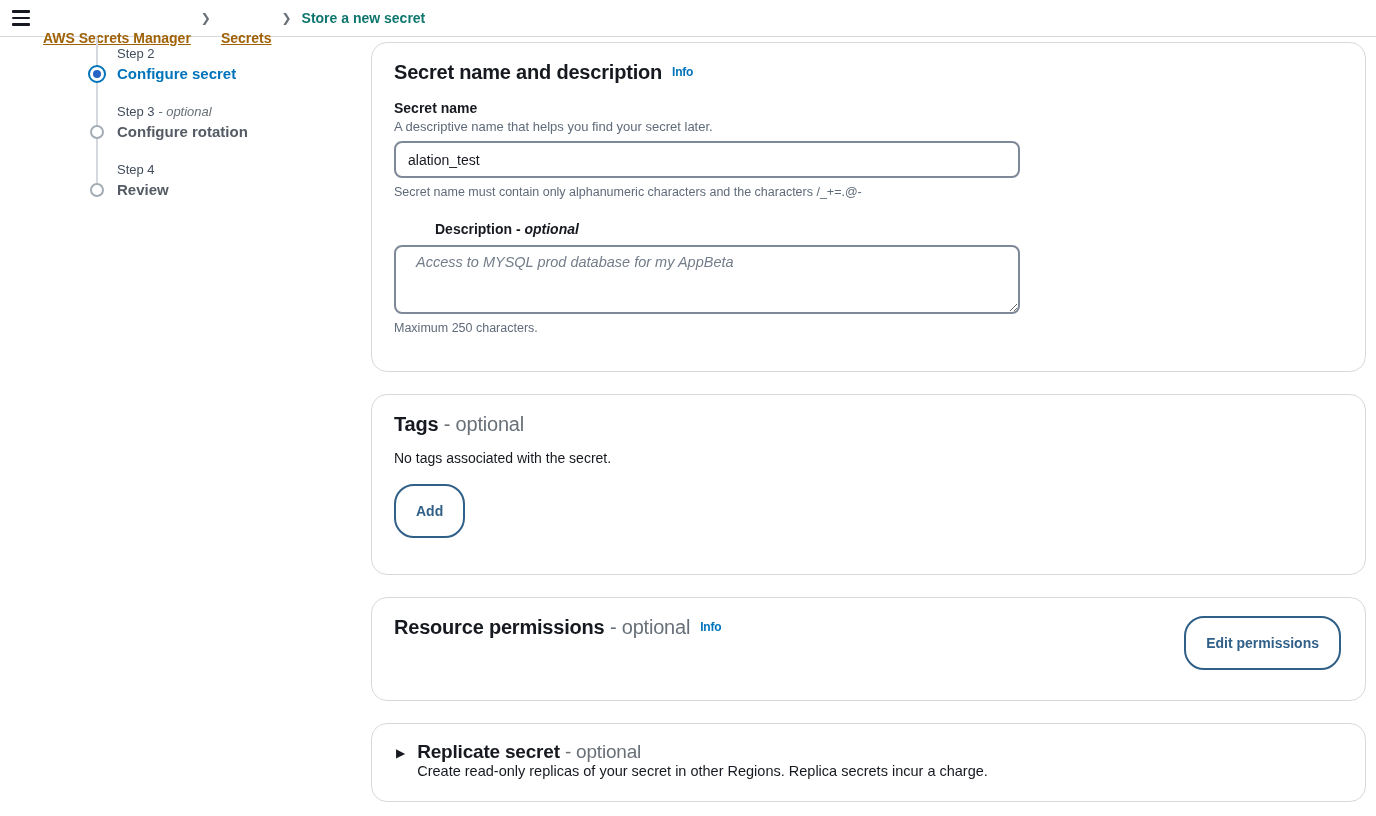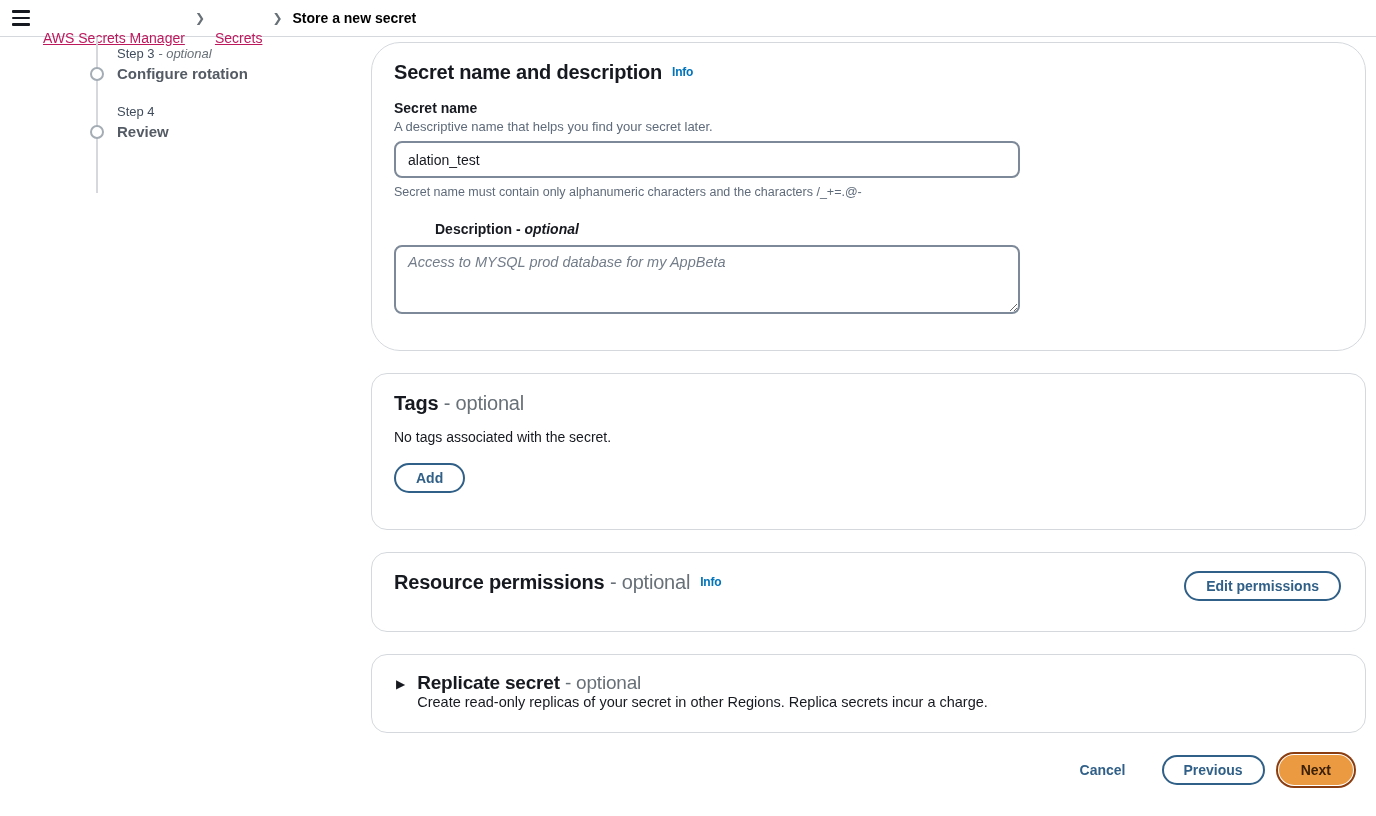--- a/index.html
+++ b/index.html
@@ -23,24 +23,24 @@
     background: #ffffff;
   }
   .menu-btn {
     width: 28px; height: 28px;
     display: flex; flex-direction: column; justify-content: center; gap: 4px;
     padding: 0 5px; cursor: pointer; background: none; border: none;
   }
   .menu-btn span { display: block; height: 2.5px; background: #16191f; border-radius: 1px; }
   .breadcrumb { display: flex; align-items: center; margin-left: 8px; font-size: 14px; }
   .breadcrumb a {
-    color: #be185d; text-decoration: underline; cursor: pointer; font-weight: 400; margin-top: 40px;
+    color: #a16207; text-decoration: underline; cursor: pointer; font-weight: 700; margin-top: 40px;
   }
   .crumb-sep { color: #687078; margin: 0 10px; font-size: 12px; }
-  .crumb-current { font-weight: 700; color: #000000; }
+  .crumb-current { font-weight: 700; color: #0f766e; }
 
   
   .layout { display: flex; align-items: flex-start; }
   .sidebar { width: 371px; flex-shrink: 0; }
   .main { flex: 1; margin-right: 10px; }
 
   
   .steps { position: relative; margin: 9px 0 0 90px; }
   .steps::before {
     content: ""; position: absolute; left: 6px; top: -9px; height: 156px;
@@ -80,32 +80,32 @@
 
   .text-input {
     display: block; width: 626px; height: 37px; margin-top: 7px;
     border: 2px solid #7d8998; border-radius: 8px; padding: 0 12px;
     font-family: "Liberation Sans", sans-serif; font-size: 14px; color: #16191f;
   }
   .desc-label { margin-top: 22px; padding-left: 41px; }
   .desc-label em { font-style: italic; }
   textarea.text-area {
     display: block; width: 626px; height: 69px; margin-top: 8px;
-    border: 2px solid #7d8998; border-radius: 8px; padding: 7px 12px;
+    border: 2px solid #7d8998; border-radius: 8px; padding: 7px 20px;
     font-family: "Liberation Sans", sans-serif; font-size: 14.5px; color: #16191f;
     resize: both;
   }
   textarea.text-area::placeholder { color: #737d8a; font-style: italic; opacity: 1; }
-  .card-secret { padding-bottom: 36px; border-radius: 29px; }
+  .card-secret { padding-bottom: 36px; }
 
   
   .btn {
     display: inline-block; border-radius: 20px; border: 2px solid #305f87;
     background: #ffffff; color: #305f87; font-family: "Liberation Sans", sans-serif;
-    font-size: 14px; font-weight: 700; padding: 4px 20px; cursor: pointer;
+    font-size: 14px; font-weight: 700; padding: 16px 20px; cursor: pointer;
     line-height: 18px;
   }
   .btn-primary {
     background: #eb9a41; border-color: #eb9a41; color: #3b2005;
     box-shadow: 0 0 0 1px #ffffff, 0 0 0 3px #8b3d10;
     margin-right: 3px;
   }
   .link-btn {
     color: #305f87; font-weight: 700; font-size: 14px; cursor: pointer;
     background: none; border: none; font-family: "Liberation Sans", sans-serif;
@@ -153,20 +153,27 @@
     <a>Secrets</a>
     <span class="crumb-sep">❯</span>
     <span class="crumb-current">Store a new secret</span>
   </nav>
 </div>
 
 <div class="layout">
 
   <aside class="sidebar">
     <div class="steps">
+      <div class="step active">
+        <span class="bullet">
+            <span class="bullet-dot"></span>
+          </span>
+        <div class="step-caption"><span>Step 2</span><em class="optional-suffix"></em></div>
+        <div class="step-title">Configure secret</div>
+      </div>
       <div class="step">
         <span class="bullet"></span>
         <div class="step-caption"><span>Step 3</span><em class="optional-suffix"> - optional</em></div>
         <div class="step-title">Configure rotation</div>
       </div>
       <div class="step">
         <span class="bullet"></span>
         <div class="step-caption"><span>Step 4</span><em class="optional-suffix"></em></div>
         <div class="step-title">Review</div>
       </div>
@@ -181,20 +188,21 @@
       </h2>
       <div class="field-label">Secret name</div>
       <div class="field-help">A descriptive name that helps you find your secret later.</div>
       <input class="text-input" type="text" value="alation_test" style="">
       <div class="field-constraint">Secret name must contain only alphanumeric characters and the characters /_+=.@-</div>
 
       <div class="field-label desc-label">
         <span>Description - </span><em>optional</em>
       </div>
       <textarea class="text-area" placeholder="Access to MYSQL prod database for my AppBeta" style=""></textarea>
+      <div class="field-constraint">Maximum 250 characters.</div>
     </section>
 
     <section class="card card-tags">
       <h2>
         <span>Tags</span><span class="optional-suffix"> - optional</span>
       </h2>
       <div class="empty-text">No tags associated with the secret.</div>
       <button class="btn">Add</button>
     </section>
 

